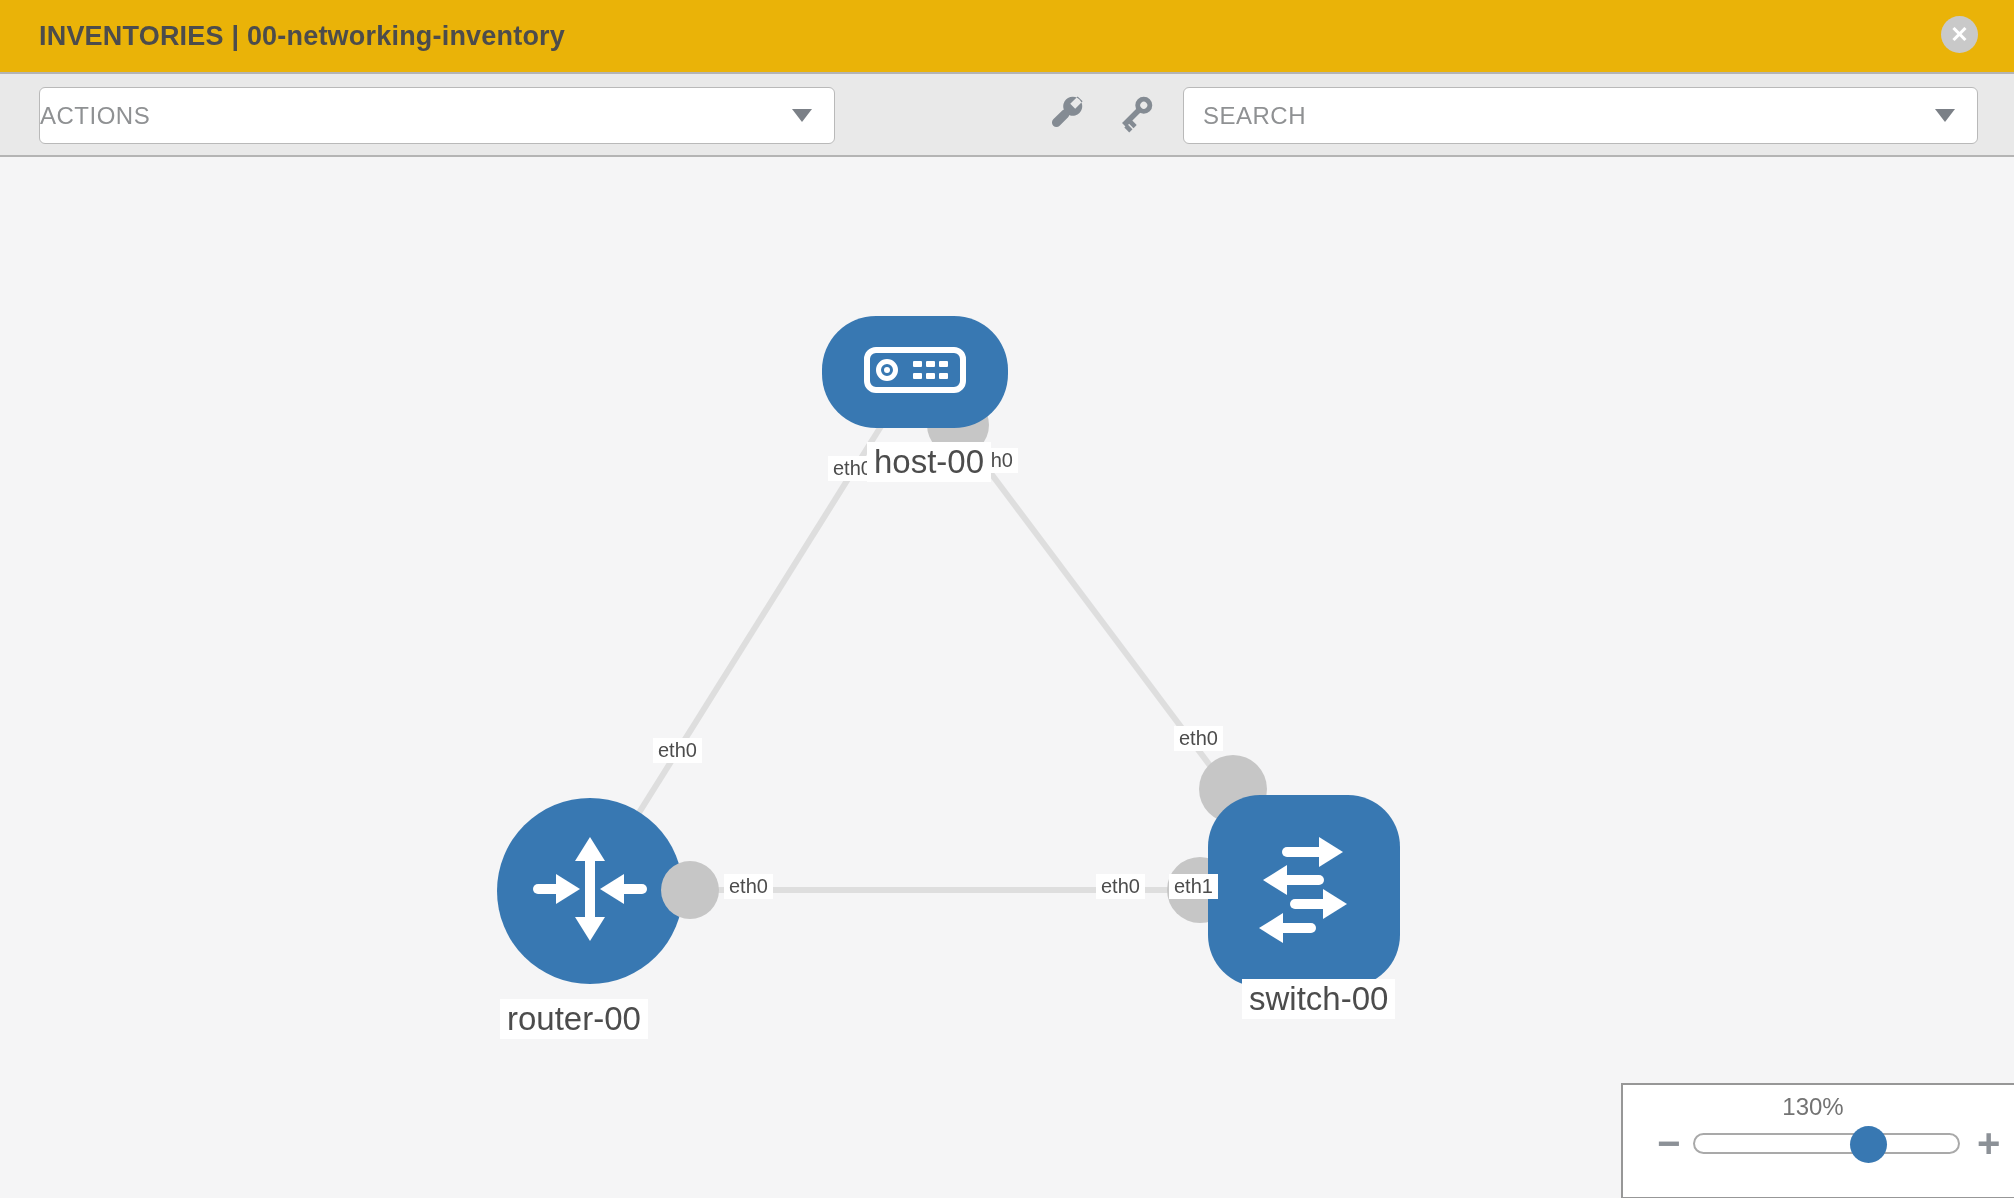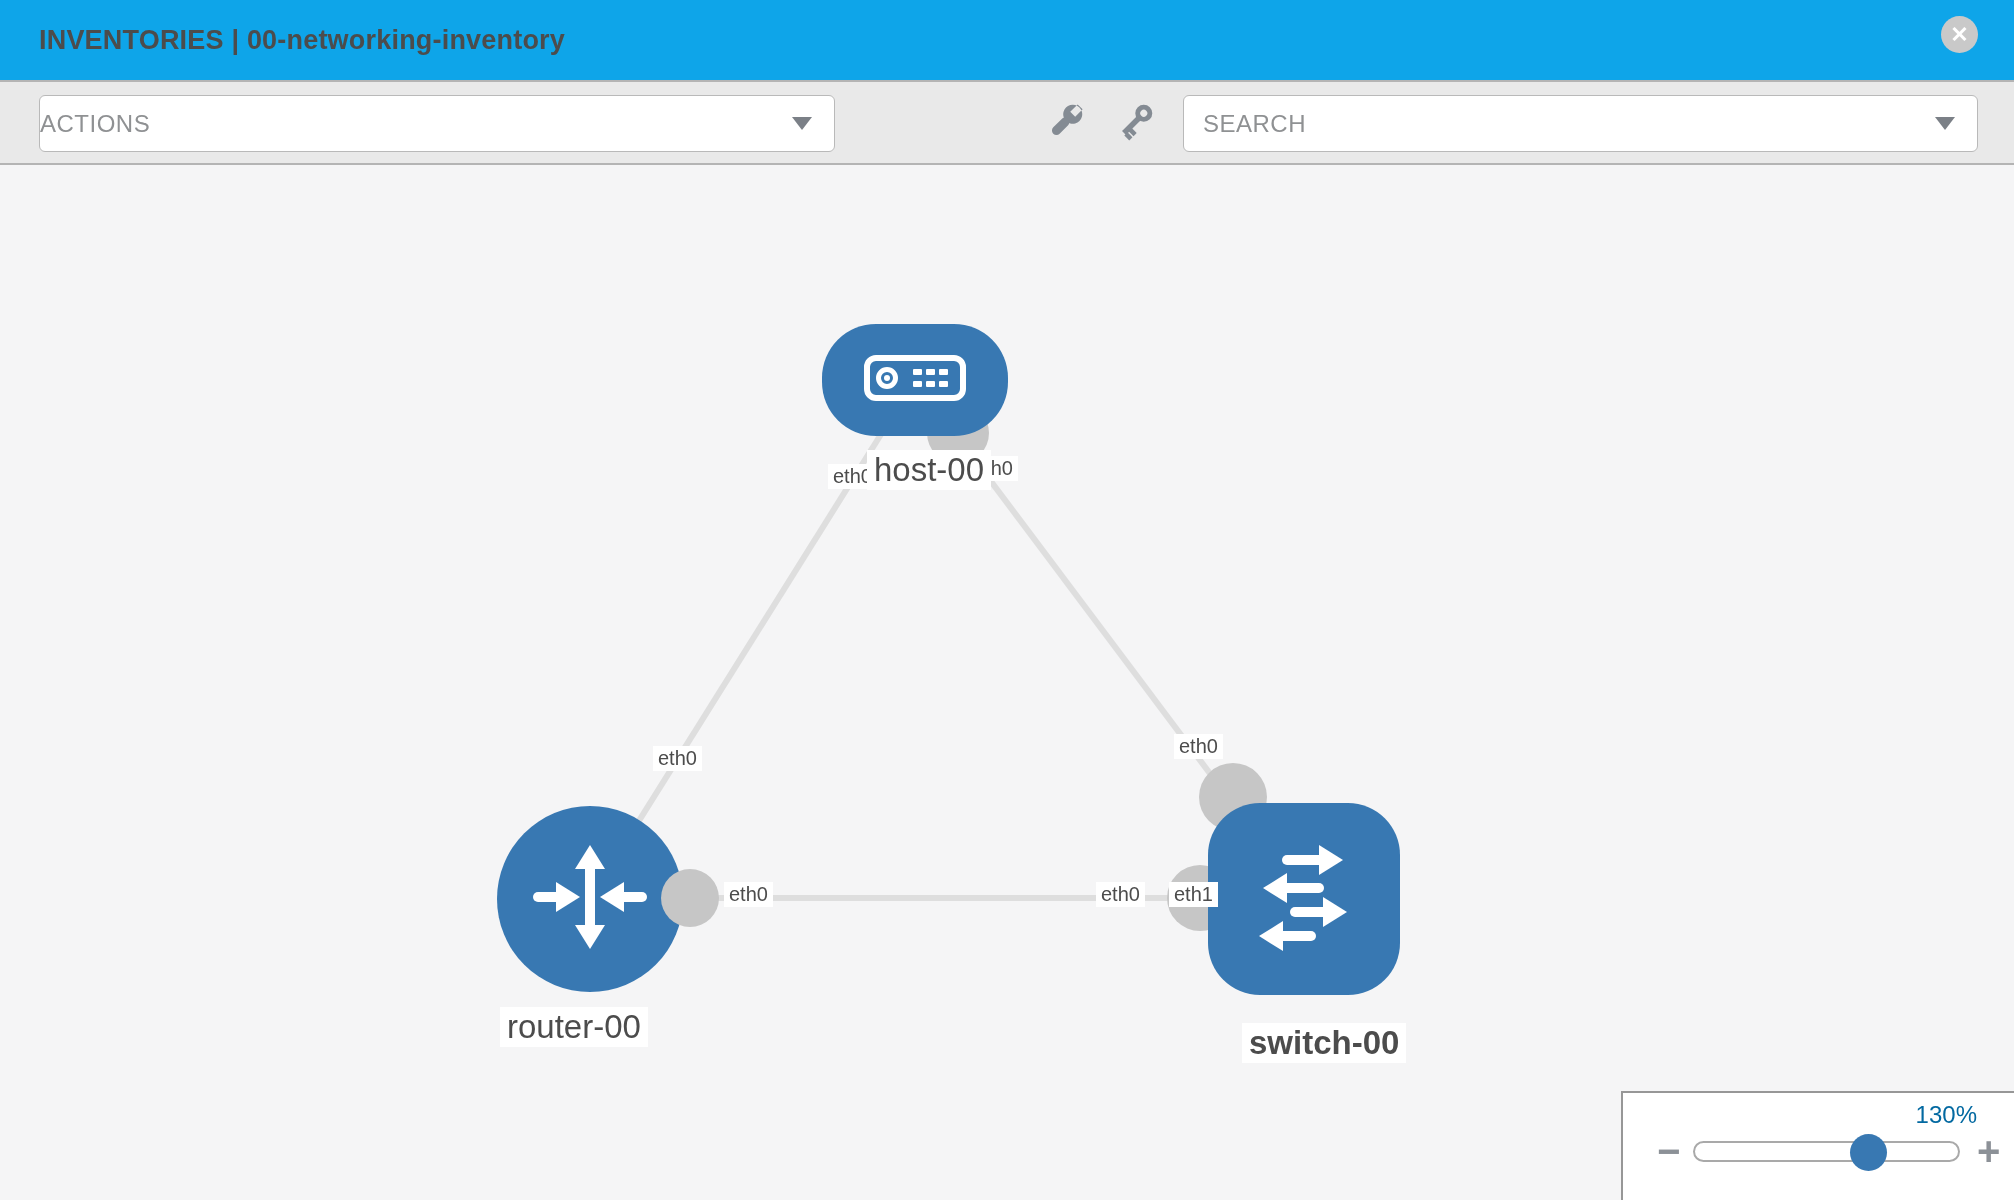--- a/index.html
+++ b/index.html
@@ -1,20 +1,20 @@
 <!DOCTYPE html>
 <html><head>
 <meta charset="utf-8">
 <style>
   * { margin:0; padding:0; box-sizing:border-box; }
   html,body { width:2014px; height:1200px; overflow:hidden; background:#fff;
     font-family:"Liberation Sans","DejaVu Sans",sans-serif; }
 
   
-  .header { position:relative; height:80px; background:#0ea5e9; }
+  .header { position:relative; height:72px; background:#eab308; }
   .page-title { position:absolute; left:39px; top:50%; transform:translateY(-50%);
     font-size:27px; font-weight:bold; color:#4c4c4c; letter-spacing:0.2px; }
   .close-btn { position:absolute; right:36px; top:16px; width:37px; height:37px;
     border-radius:50%; background:#c9c9c9; border:none; cursor:pointer;
     display:flex; align-items:center; justify-content:center; }
   .close-btn span { color:#ffffff; font-size:22px; font-weight:bold; line-height:1; }
 
   
   .toolbar { position:relative; height:85px; background:#e9e9e9;
     border-top:2px solid #b4b4b4; border-bottom:2px solid #b4b4b4; }
@@ -43,22 +43,22 @@
 
   .node { position:absolute; background:#3878b2; display:flex; align-items:center;
     justify-content:center; cursor:pointer; }
   .node-host   { left:822px; top:159px; width:186px; height:112px; border-radius:54px; }
   .node-router { left:497px; top:641px; width:186px; height:186px; border-radius:50%; }
   .node-switch { left:1208px; top:638px; width:192px; height:192px; border-radius:52px; }
 
   
   .zoom-panel { position:absolute; left:1621px; top:926px; width:394px; height:116px;
     background:#ffffff; border:2px solid #979797; border-right:none; }
-  .zoom-value { position:absolute; left:0; right:38px; top:8px; text-align:right;
-    font-size:24px; color:#0369a1; }
+  .zoom-value { position:absolute; left:0; right:12px; top:8px; text-align:center;
+    font-size:24px; color:#737373; }
   .zoom-minus, .zoom-plus { position:absolute; top:40px; border:none; background:none;
     color:#8c9197; font-size:40px; font-weight:bold; line-height:36px; cursor:pointer; }
   .zoom-minus { left:34px; }
   .zoom-plus  { left:354px; }
   .zoom-track { position:absolute; left:70px; top:48px; width:267px; height:21px;
     background:#ffffff; border:2px solid #a9a9a9; border-radius:11px; cursor:pointer; }
   .zoom-thumb { position:absolute; left:155px; top:-9px; width:37px; height:37px;
     border-radius:50%; background:#3878b2; cursor:grab; }
 </style>
 </head>
@@ -176,21 +176,21 @@
   <span class="chip iface-chip" style="left:724px; top:717px;">eth0</span>
   <span class="chip iface-chip" style="left:1096px; top:717px;">eth0</span>
   <span class="chip iface-chip" style="left:1121px; top:717px;margin-left:48px;">eth1</span>
 
   <svg class="net" width="2014" height="1041" viewBox="0 0 2014 1041" style="pointer-events:none;">
     <circle cx="690" cy="733" r="29" fill="#c6c6c6"></circle>
   </svg>
 
   <span class="chip node-chip" style="left:867px; top:285px;">host-00</span>
   <span class="chip node-chip" style="left:500px; top:842px;">router-00</span>
-  <span class="chip node-chip" style="left:1242px; top:858px;font-weight:bold;">switch-00</span>
+  <span class="chip node-chip" style="left:1242px; top:822px;">switch-00</span>
 
   <div class="zoom-panel">
     <div class="zoom-value">130%</div>
     <button class="zoom-minus">
       <span>−</span>
     </button>
     <div class="zoom-track">
       <div class="zoom-thumb"></div>
     </div>
     <button class="zoom-plus">

